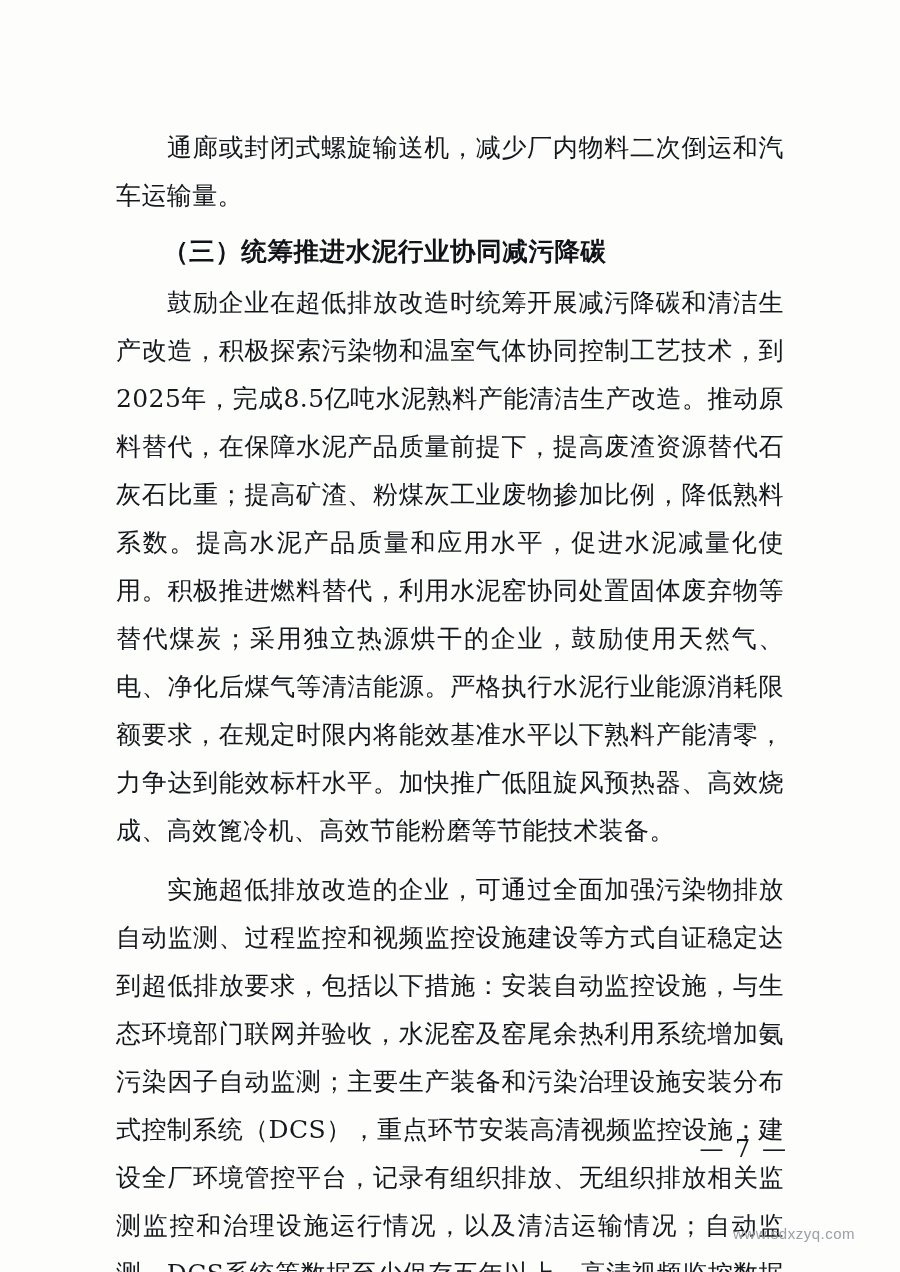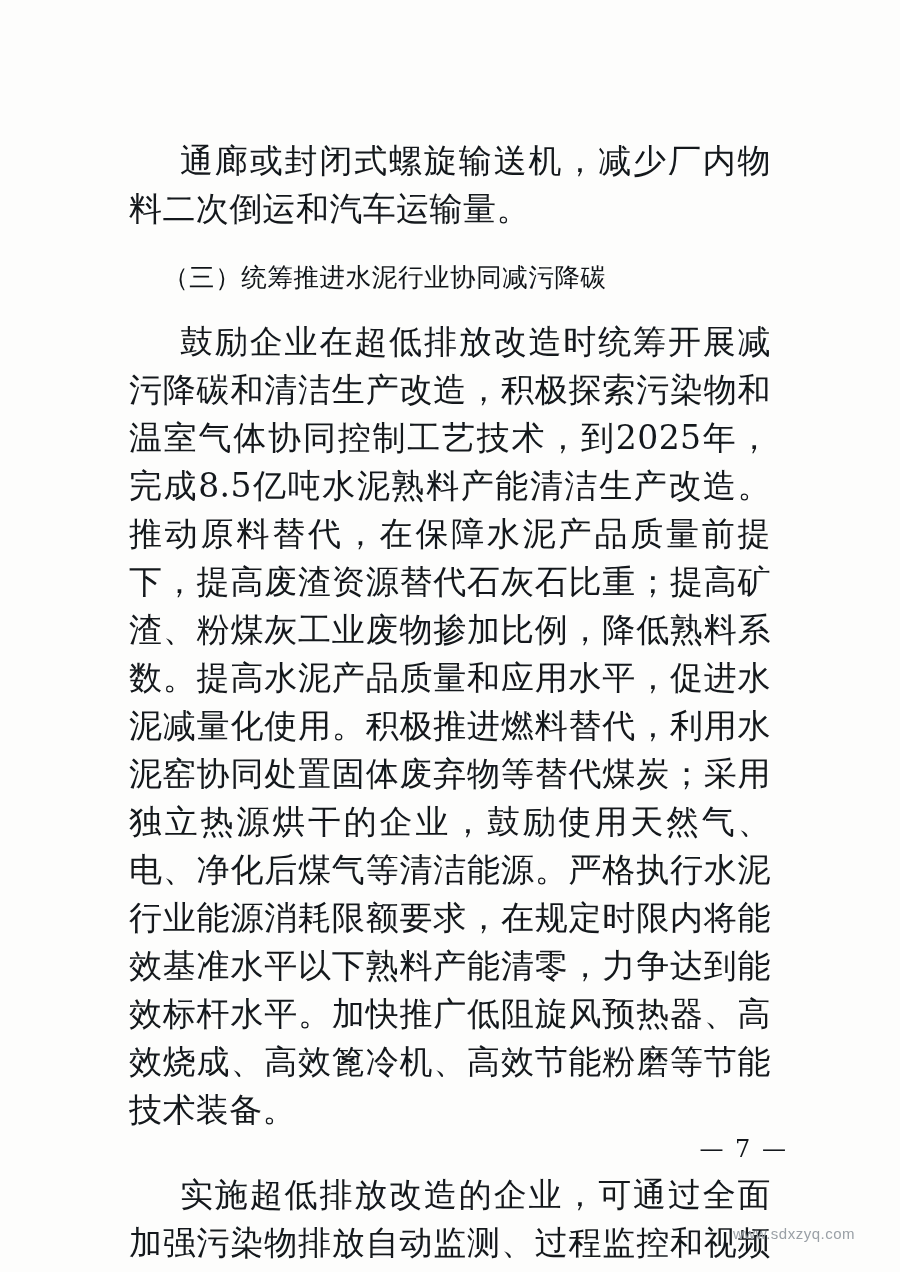--- a/index.html
+++ b/index.html
@@ -23,35 +23,35 @@
     height: 1272px;
     background: #fdfdfc;
   }
   .content {
     position: absolute;
     left: 112px;
     top: 120px;
     width: 676px;
   }
   .para {
-    font-size: 33px;
+    font-size: 25px;
     line-height: 48px;
     text-align: justify;
     text-justify: inter-ideograph;
     letter-spacing: 0.4px;
-    margin: 17px;
+    margin: 4px;
     color: #14181c;
   }
   .para.indent {
     text-indent: 51px;
   }
   .heading {
     font-size: 25.5px;
     line-height: 48px;
-    font-weight: normal;
+    font-weight: bold;
     margin: 0;
     text-indent: 51px;
     letter-spacing: 0.6px;
     color: #101418;
   }
   .blockgap {
     height: 3px;
   }
   .page-number {
     position: absolute;

